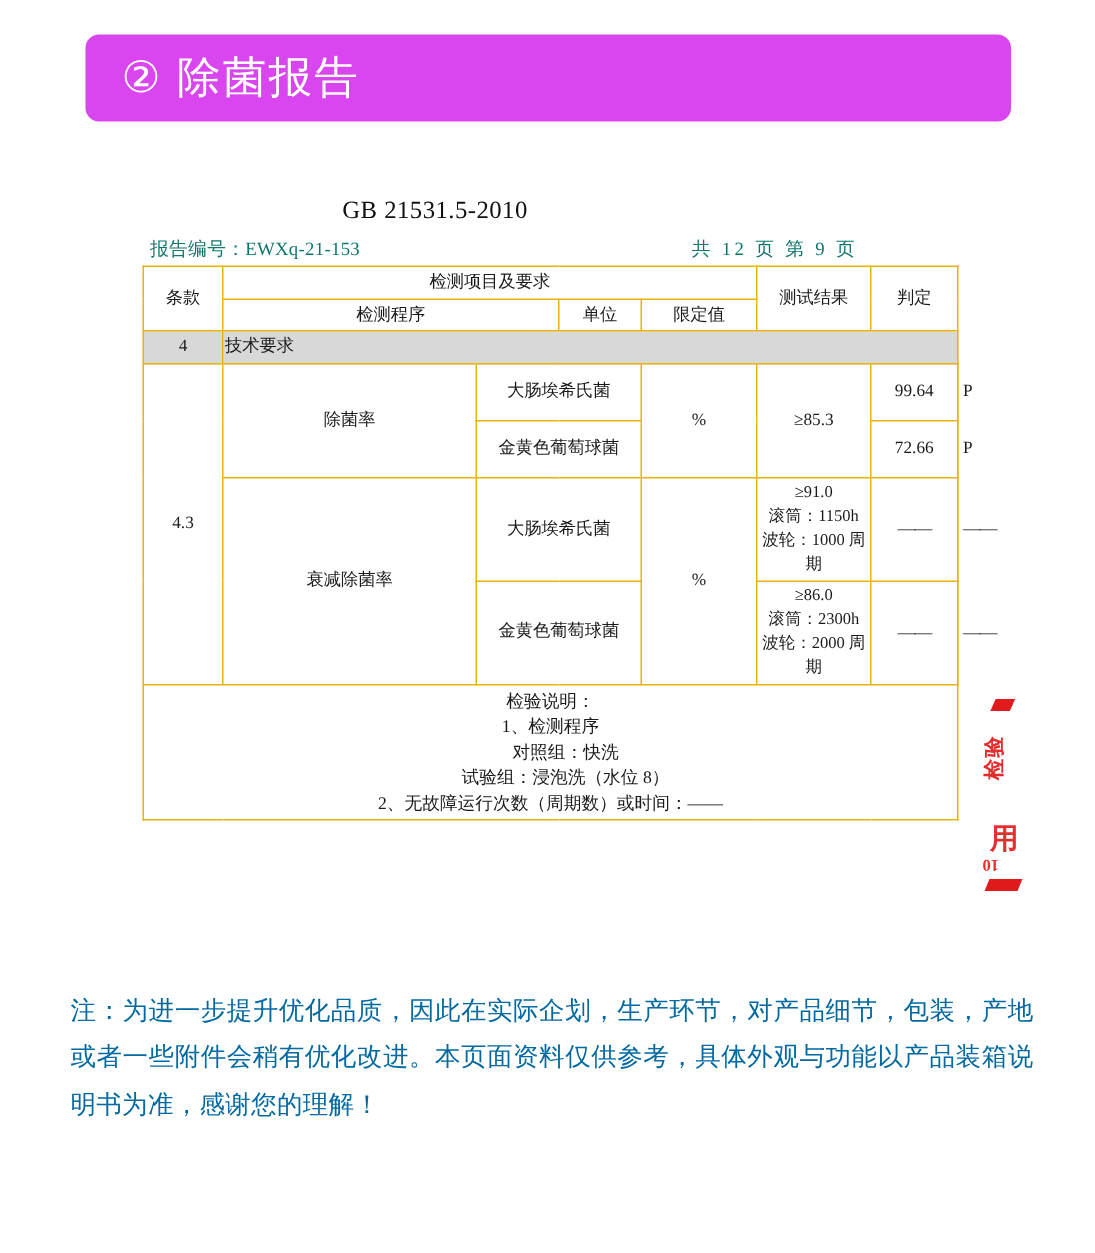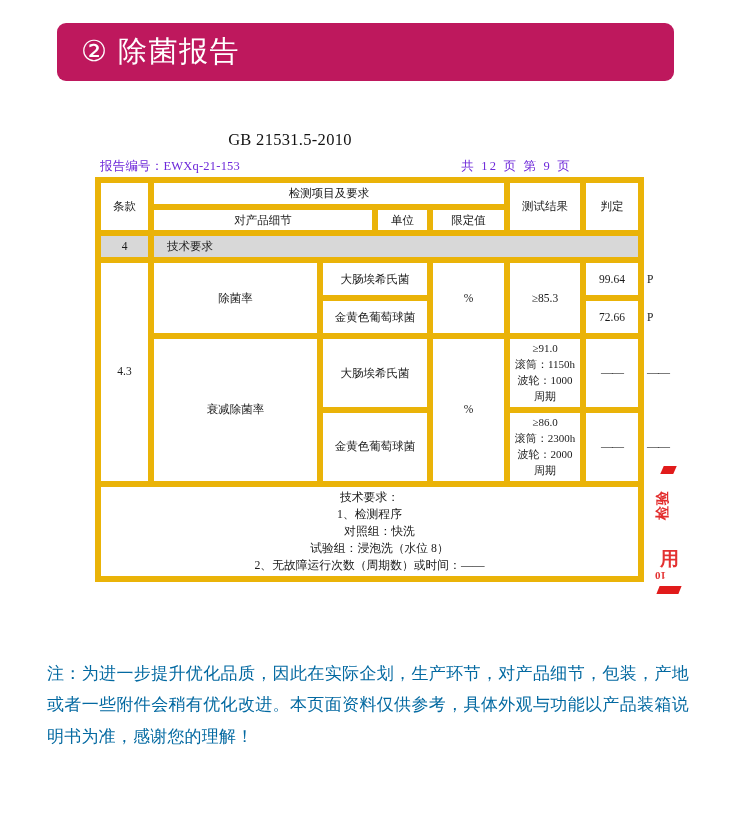--- a/index.html
+++ b/index.html
@@ -13,21 +13,21 @@
     overflow: hidden;
   }
 
   
   .banner {
     position: absolute;
     left: 57px;
     top: 23px;
     width: 617px;
     height: 58px;
-    background: #be185d;
+    background: #d946ef;
     border-radius: 9px;
     display: flex;
     align-items: center;
   }
   .banner-title {
     color: #ffffff;
     font-family: "Liberation Sans", "DejaVu Sans", sans-serif;
     font-size: 29px;
     font-weight: 500;
     letter-spacing: 1.5px;
@@ -38,21 +38,21 @@
   
   .report-meta {
     position: absolute;
     left: 100px;
     top: 123px;
     width: 480px;
     display: flex;
     justify-content: space-between;
     align-items: baseline;
     font-size: 12.5px;
-    color: #6d28d9;
+    color: #0f766e;
   }
   .report-no { letter-spacing: 0.2px; white-space: nowrap; }
   .page-no { letter-spacing: 2.2px; white-space: nowrap; padding-right: 8px; margin-top: 35px; }
 
   .std-title {
     position: absolute;
     left: 0;
     top: 130px;
     width: 580px;
     text-align: center;
@@ -66,33 +66,33 @@
     position: absolute;
     left: 95px;
     top: 177px;
     width: 543px;
     border-collapse: collapse;
     table-layout: fixed;
     font-size: 11.5px;
     color: #1a1a1a;
   }
   .report-table td, .report-table th {
-    border: 6px solid #eab308;
+    border: 1px solid #eab308;
     text-align: center;
     vertical-align: middle;
     padding: 2px 3px;
     font-weight: normal;
     line-height: 1.45;
   }
   .gray-row td {
     background: #d8d8d8;
   }
   .gray-row .tech-label {
     text-align: left;
-    padding-left: 13px;
+    padding-left: 1px;
   }
   .limit-cell { line-height: 1.5; font-size: 11px; }
   .dash { letter-spacing: -1px; font-size: 12px; color: #333; }
   .notes-cell {
     text-align: left;
     padding: 7px 10px 9px 10px;
     line-height: 1.72;
     font-size: 11.8px;
   }
   .notes-cell .ln { display: block; white-space: pre; }
@@ -206,21 +206,21 @@
   <tbody>
 
     <tr>
       <td rowspan="2">条款</td>
       <td colspan="4">检测项目及要求</td>
       <td rowspan="2">测试结果</td>
       <td rowspan="2">判定</td>
     </tr>
 
     <tr>
-      <td colspan="2">对产品细节</td>
+      <td colspan="2">检测程序</td>
       <td>单位</td>
       <td>限定值</td>
     </tr>
 
     <tr class="gray-row">
       <td>4</td>
       <td class="tech-label" colspan="6">技术要求</td>
     </tr>
 
     <tr>
@@ -260,21 +260,21 @@
         <span class="ln">≥86.0</span><br>
         <span class="ln">滚筒：2300h</span><br>
         <span class="ln">波轮：2000 周期</span>
       </td>
       <td class="dash">——</td>
       <td class="dash">——</td>
     </tr>
 
     <tr>
       <td class="notes-cell" colspan="7">
-        <span class="ln">技术要求：</span>
+        <span class="ln">检验说明：</span>
         <span class="ln">1、检测程序</span>
         <span class="ln indent1">对照组：快洗</span>
         <span class="ln indent1">试验组：浸泡洗（水位 8）</span>
         <span class="ln">2、无故障运行次数（周期数）或时间：——</span>
       </td>
     </tr>
   </tbody>
 </table>
 
 <div class="seal seal-1">

